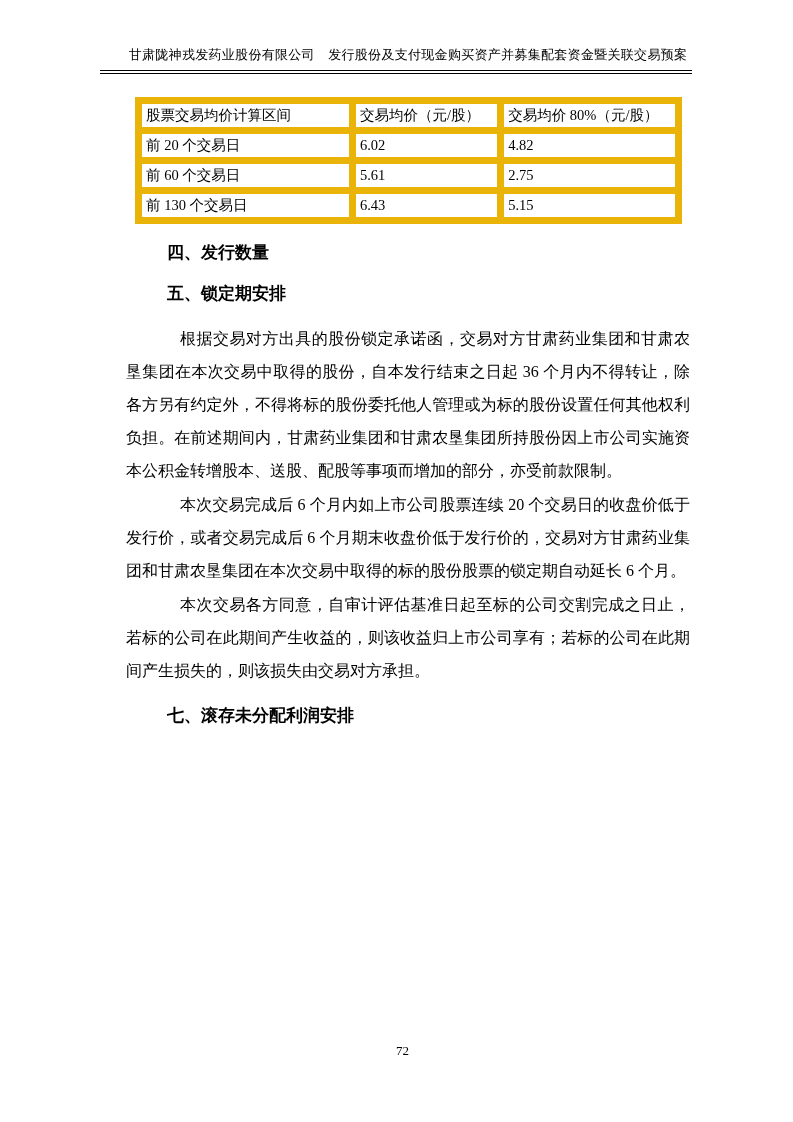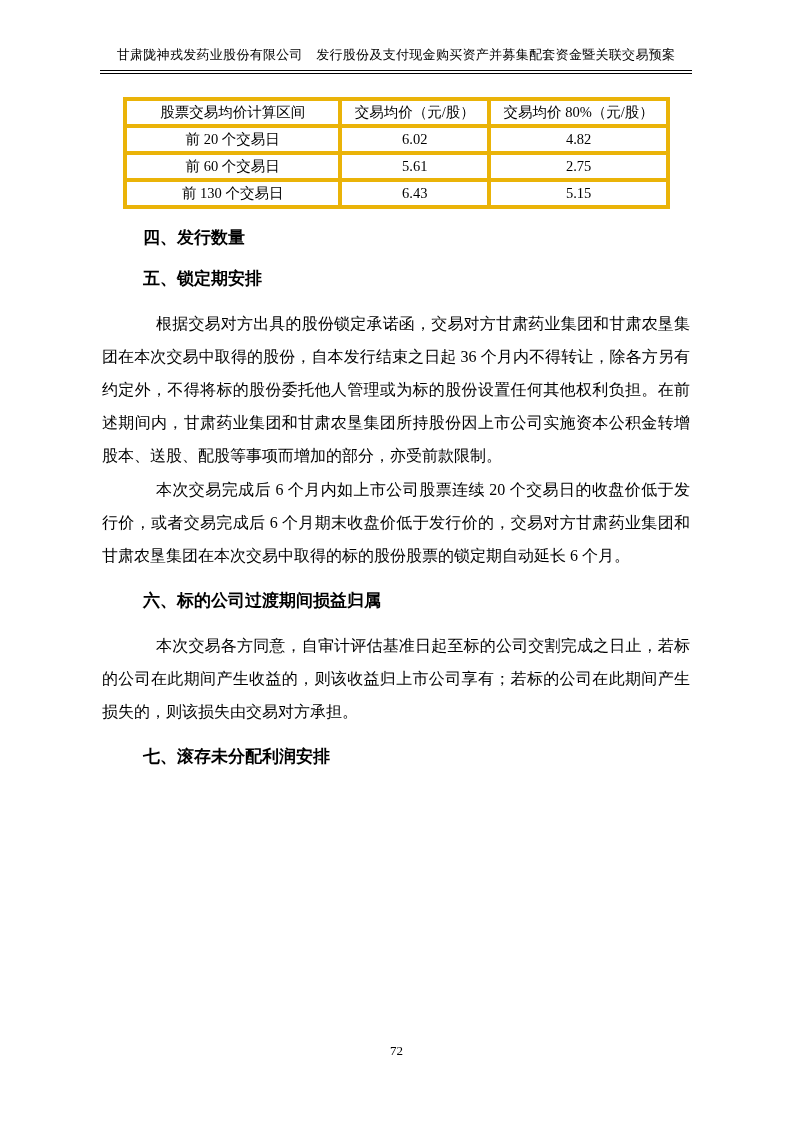--- a/index.html
+++ b/index.html
@@ -1,15 +1,15 @@
 <!DOCTYPE html>
 <html><head>
 <meta charset="utf-8">
 <style>
-  * { box-sizing: border-box; }
+  * { box-sizing: border-box; padding-left: 12px; }
   html, body { margin: 0; padding: 0; background: #ffffff; }
   .page {
     position: relative;
     width: 793px;
     height: 1122px;
     background: #ffffff;
     color: #000000;
     font-family: "Liberation Serif", "DejaVu Serif", serif;
     overflow: hidden;
   }
@@ -33,23 +33,23 @@
     width: 588px;
   }
   table.price-table {
     border-collapse: collapse;
     width: 547px;
     margin-left: 21px;
     border: 2px solid #000000;
     font-size: 14.5px;
   }
   .price-table th, .price-table td {
-    border: 4px solid #eab308;
+    border: 7px solid #eab308;
     font-weight: normal;
-    text-align: center;
+    text-align: left;
     vertical-align: middle;
     padding: 2px 4px;
     height: 19px;
   }
   h2.section-heading {
     font-family: "Liberation Sans", "DejaVu Sans", sans-serif;
     font-size: 17px;
     font-weight: bold;
     line-height: 24px;
     margin: 17px 0 0 41px;
@@ -114,21 +114,20 @@
         </tr>
       </tbody>
     </table>
 
     <h2 class="section-heading">四、发行数量</h2>
 
     <h2 class="section-heading">五、锁定期安排</h2>
     <p class="para">根据交易对方出具的股份锁定承诺函，交易对方甘肃药业集团和甘肃农垦集团在本次交易中取得的股份，自本发行结束之日起 36 个月内不得转让，除各方另有约定外，不得将标的股份委托他人管理或为标的股份设置任何其他权利负担。在前述期间内，甘肃药业集团和甘肃农垦集团所持股份因上市公司实施资本公积金转增股本、送股、配股等事项而增加的部分，亦受前款限制。</p>
     <p class="para">本次交易完成后 6 个月内如上市公司股票连续 20 个交易日的收盘价低于发行价，或者交易完成后 6 个月期末收盘价低于发行价的，交易对方甘肃药业集团和甘肃农垦集团在本次交易中取得的标的股份股票的锁定期自动延长 6 个月。</p>
 
-    <h2 class="section-heading">六、标的公司过渡期间损益归属</h2>
     <p class="para">本次交易各方同意，自审计评估基准日起至标的公司交割完成之日止，若标的公司在此期间产生收益的，则该收益归上市公司享有；若标的公司在此期间产生损失的，则该损失由交易对方承担。</p>
 
     <h2 class="section-heading">七、滚存未分配利润安排</h2>
 
   </div>
 
   <div class="footer">72</div>
 
 </div>
 

